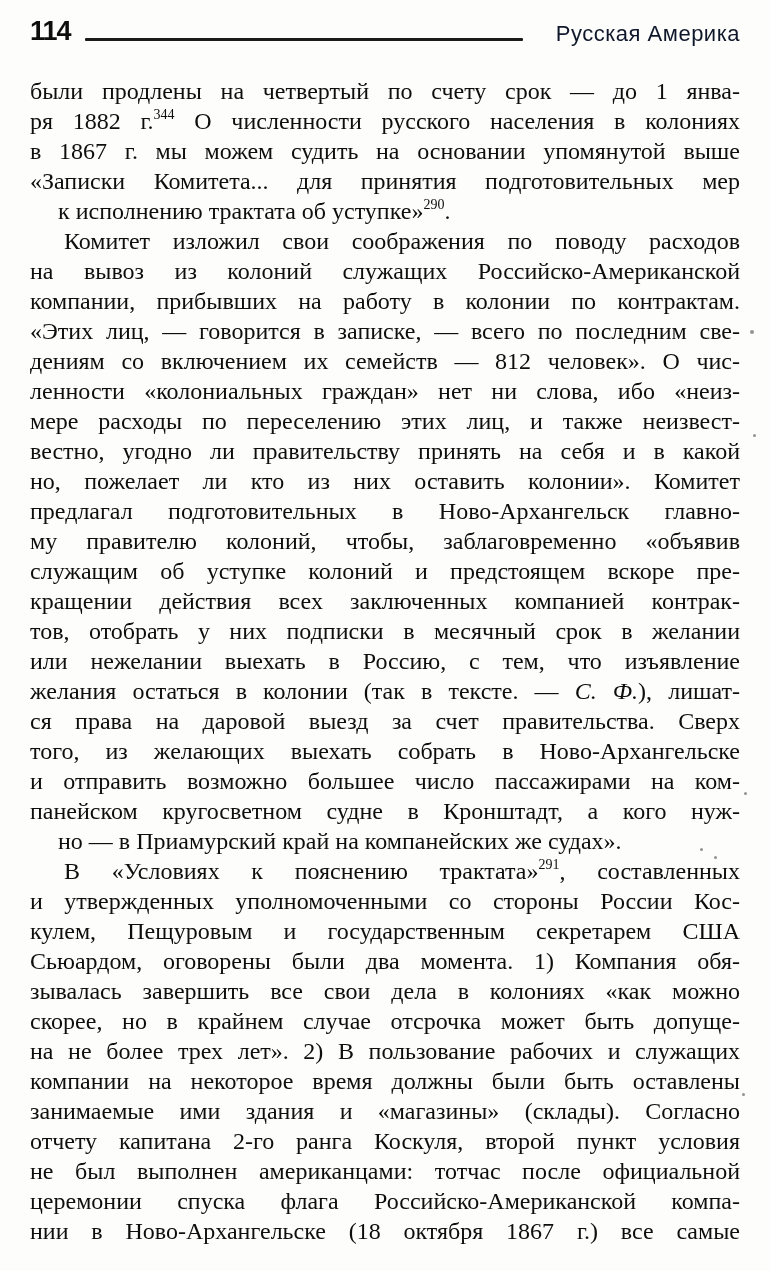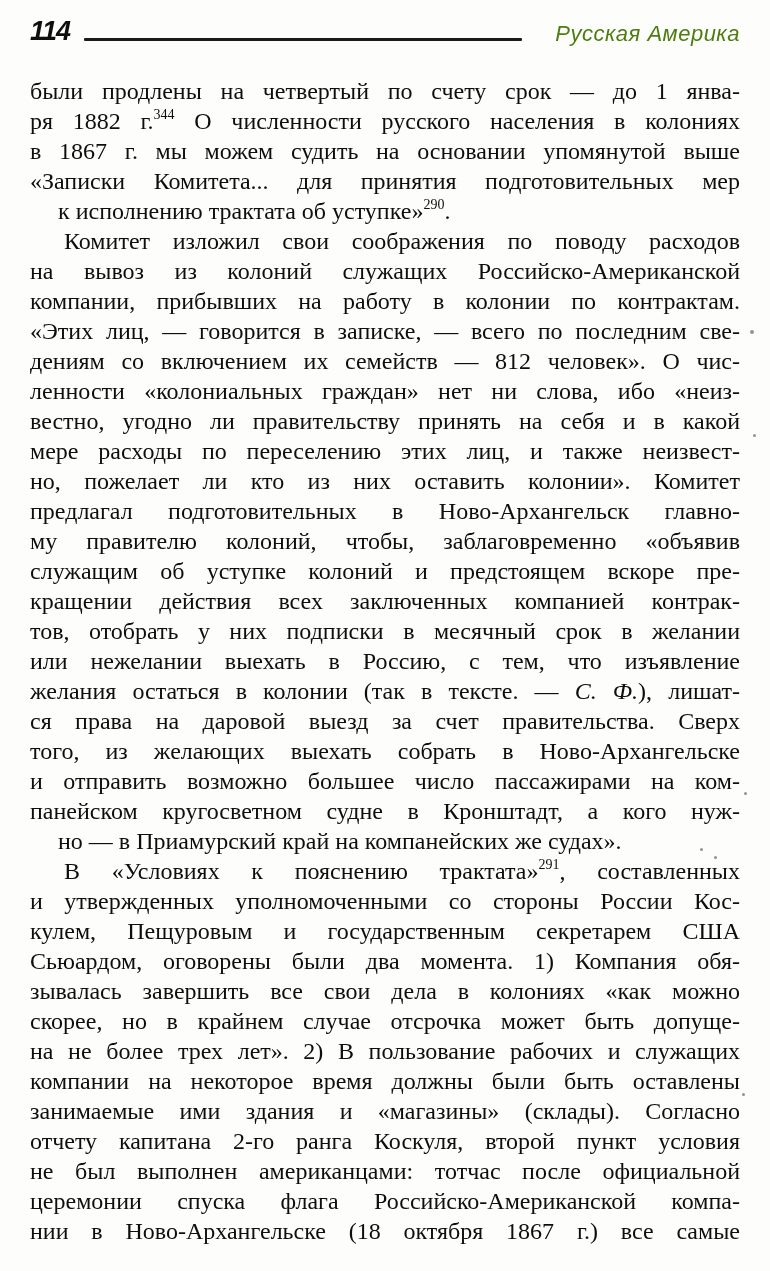--- a/index.html
+++ b/index.html
@@ -13,41 +13,40 @@
   }
   .page { position: absolute; inset: 0; padding: 0 30px; box-sizing: border-box; }
 
   
   .header {
     display: flex;
     align-items: flex-end;
     margin-top: 15px;
     height: 30px;
     font-family: "Liberation Sans", sans-serif;
-    font-style: italic;
   }
   .pagenum {
     font-weight: bold;
     font-size: 27px;
     line-height: 1;
     letter-spacing: -1px;
   }
   .rule {
     width: 438px;
     height: 3px;
     background: #1b1b1b;
     margin: 0 0 4px 14px;
     border-radius: 1px;
   }
   .title {
     margin-left: auto;
     font-size: 22px;
     line-height: 1;
     letter-spacing: 0.5px;
-    color: #4d7c0f;
+    color: #0f172a;
   }
 
   
   .bodytext {
     margin-top: 31px;
     font-size: 24px;
     line-height: 30px;
   }
   .para { margin: 0; }
   .line {
@@ -101,22 +100,22 @@
         <div class="line"><span>«Записки Комитета... для принятия подготовительных мер</span></div>
         <div class="line no-j"><span>к исполнению трактата об уступке»</span><sup>290</sup><span>.</span></div>
       </div>
       <div class="para">
         <div class="line indent"><span>Комитет изложил свои соображения по поводу расходов</span></div>
         <div class="line"><span>на вывоз из колоний служащих Российско-Американской</span></div>
         <div class="line"><span>компании, прибывших на работу в колонии по контрактам.</span></div>
         <div class="line"><span>«Этих лиц, — говорится в записке, — всего по последним све-</span></div>
         <div class="line"><span>дениям со включением их семейств — 812 человек». О чис-</span></div>
         <div class="line"><span>ленности «колониальных граждан» нет ни слова, ибо «неиз-</span></div>
+        <div class="line"><span>мере расходы по переселению этих лиц, и также неизвест-</span></div>
         <div class="line"><span>вестно, угодно ли правительству принять на себя и в какой</span></div>
-        <div class="line"><span>мере расходы по переселению этих лиц, и также неизвест-</span></div>
         <div class="line"><span>но, пожелает ли кто из них оставить колонии». Комитет</span></div>
         <div class="line"><span>предлагал подготовительных в Ново-Архангельск главно-</span></div>
         <div class="line"><span>му правителю колоний, чтобы, заблаговременно «объявив</span></div>
         <div class="line"><span>служащим об уступке колоний и предстоящем вскоре пре-</span></div>
         <div class="line"><span>кращении действия всех заключенных компанией контрак-</span></div>
         <div class="line"><span>тов, отобрать у них подписки в месячный срок в желании</span></div>
         <div class="line"><span>или нежелании выехать в Россию, с тем, что изъявление</span></div>
         <div class="line"><span>желания остаться в колонии (так в тексте. — </span><i>С. Ф.</i><span>), лишат-</span></div>
         <div class="line"><span>ся права на даровой выезд за счет правительства. Сверх</span></div>
         <div class="line"><span>того, из желающих выехать собрать в Ново-Архангельске</span></div>

